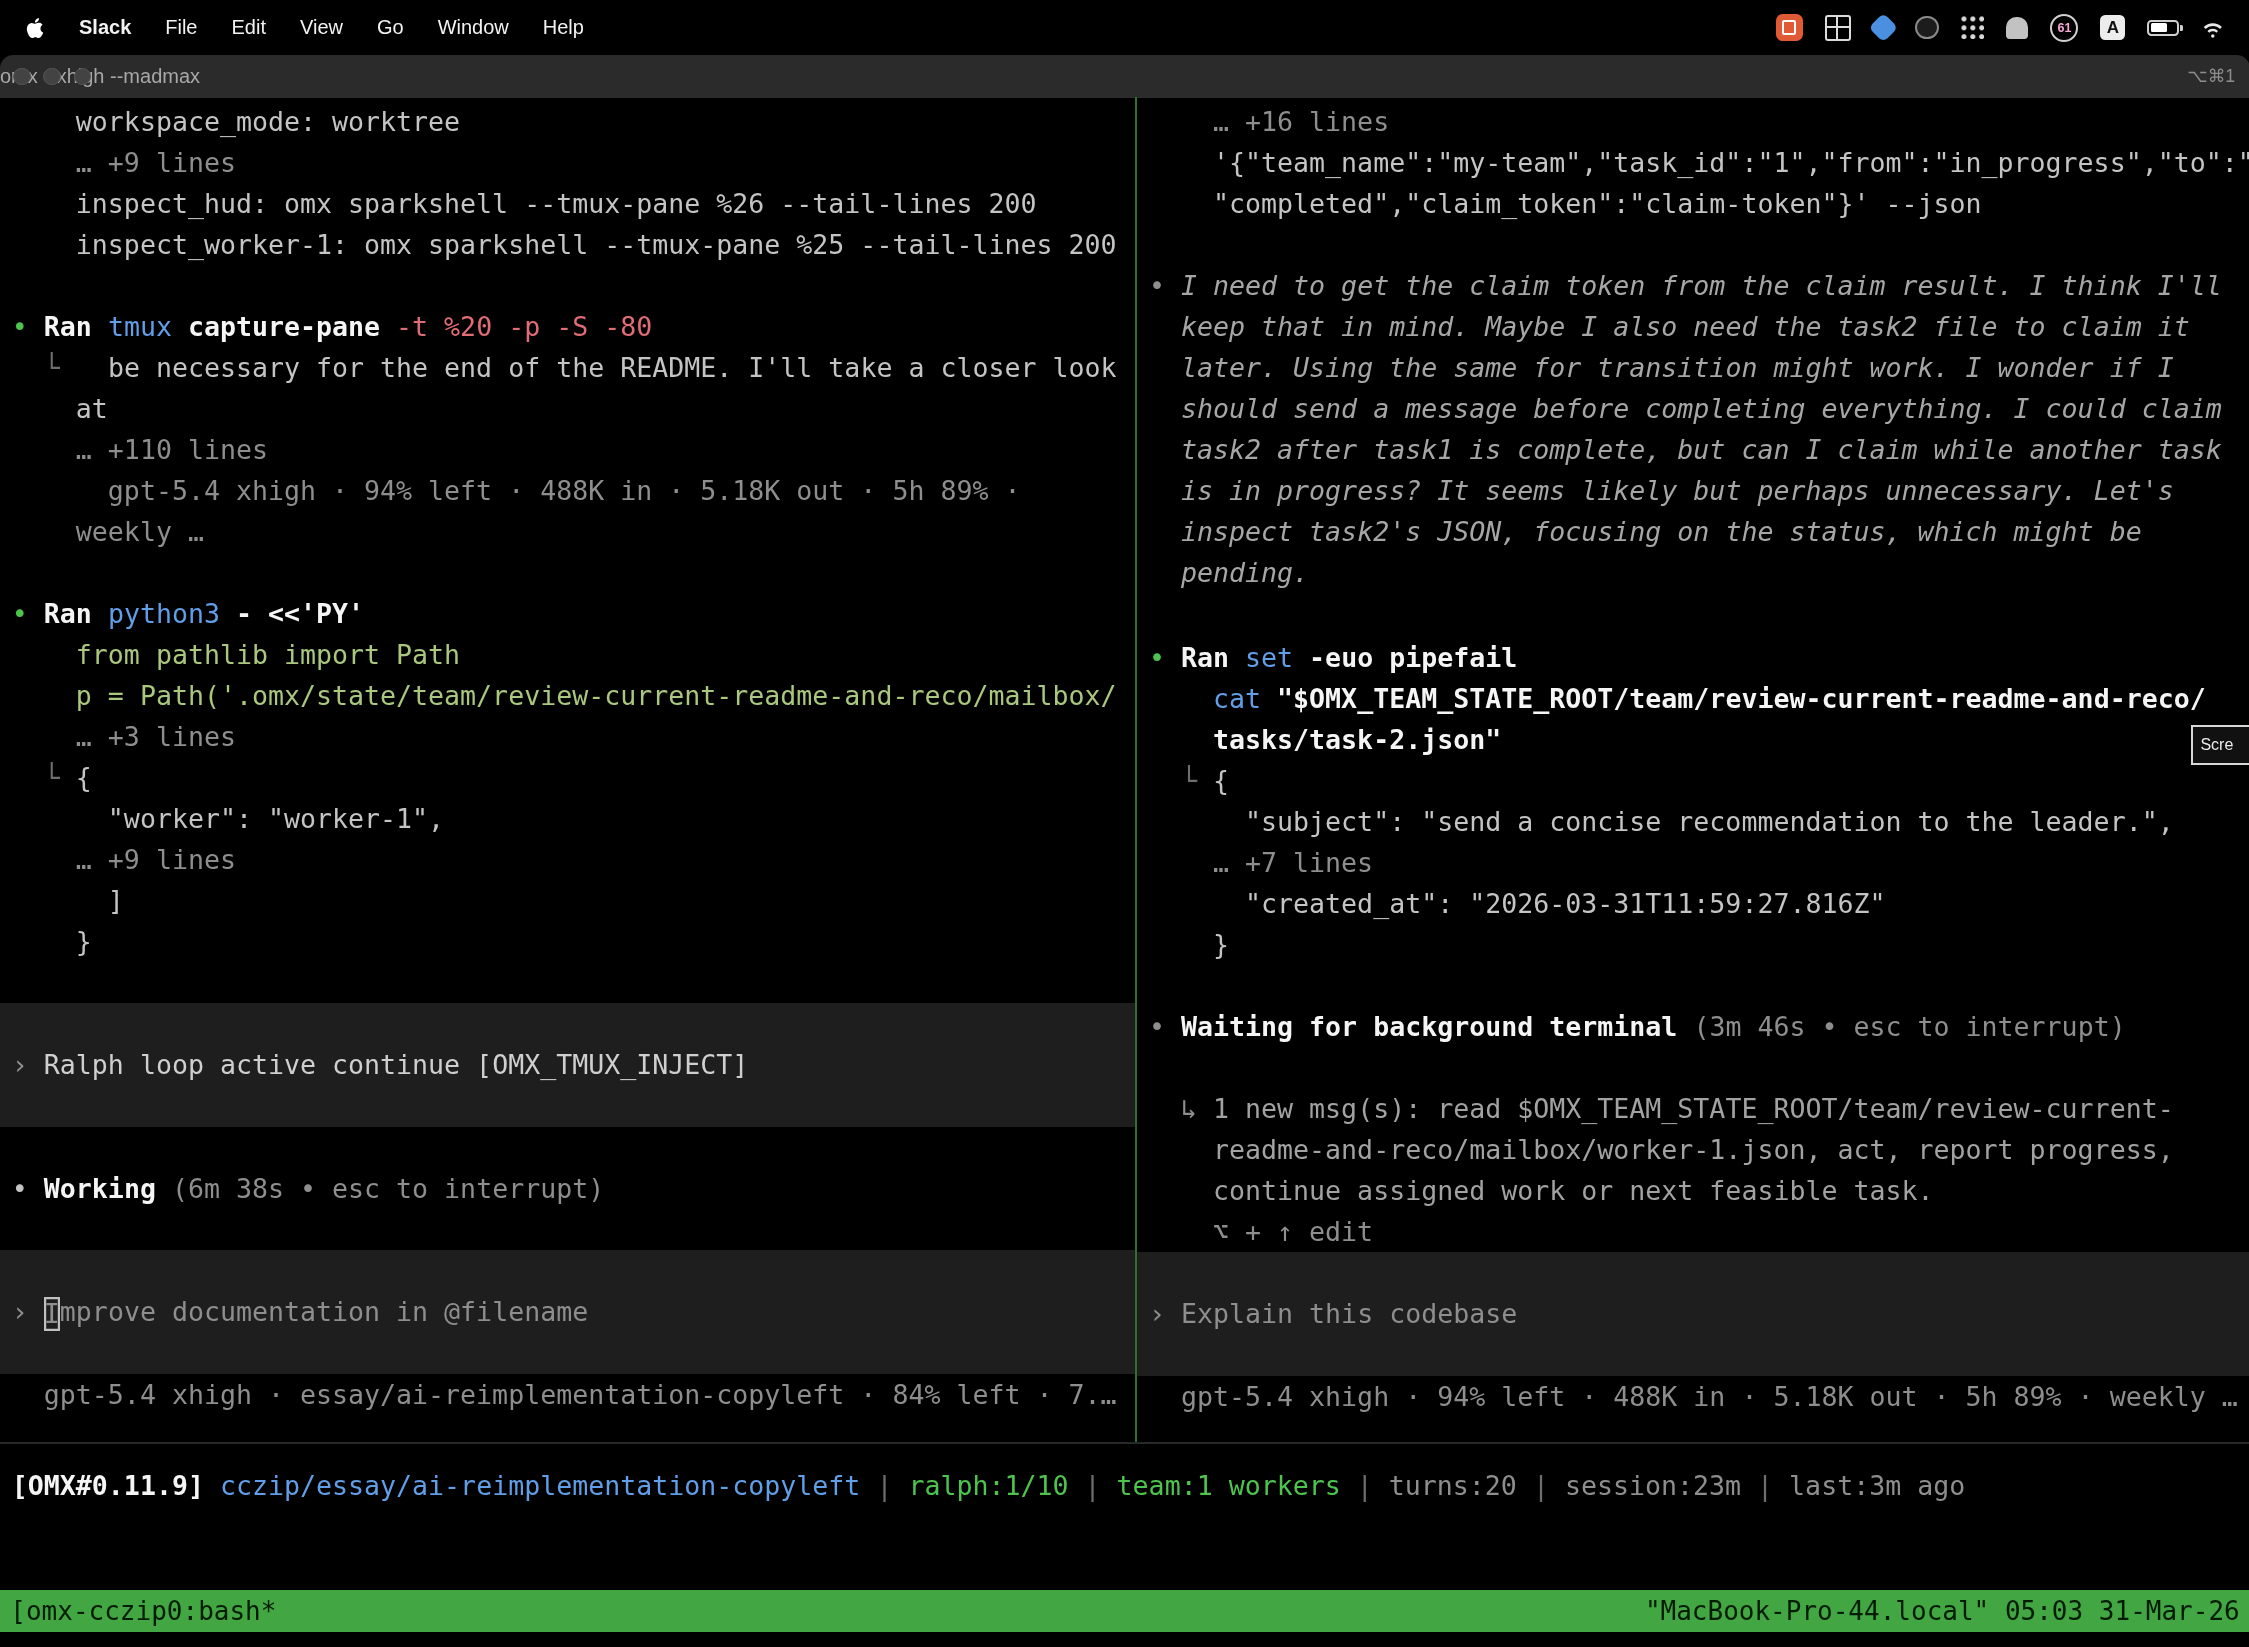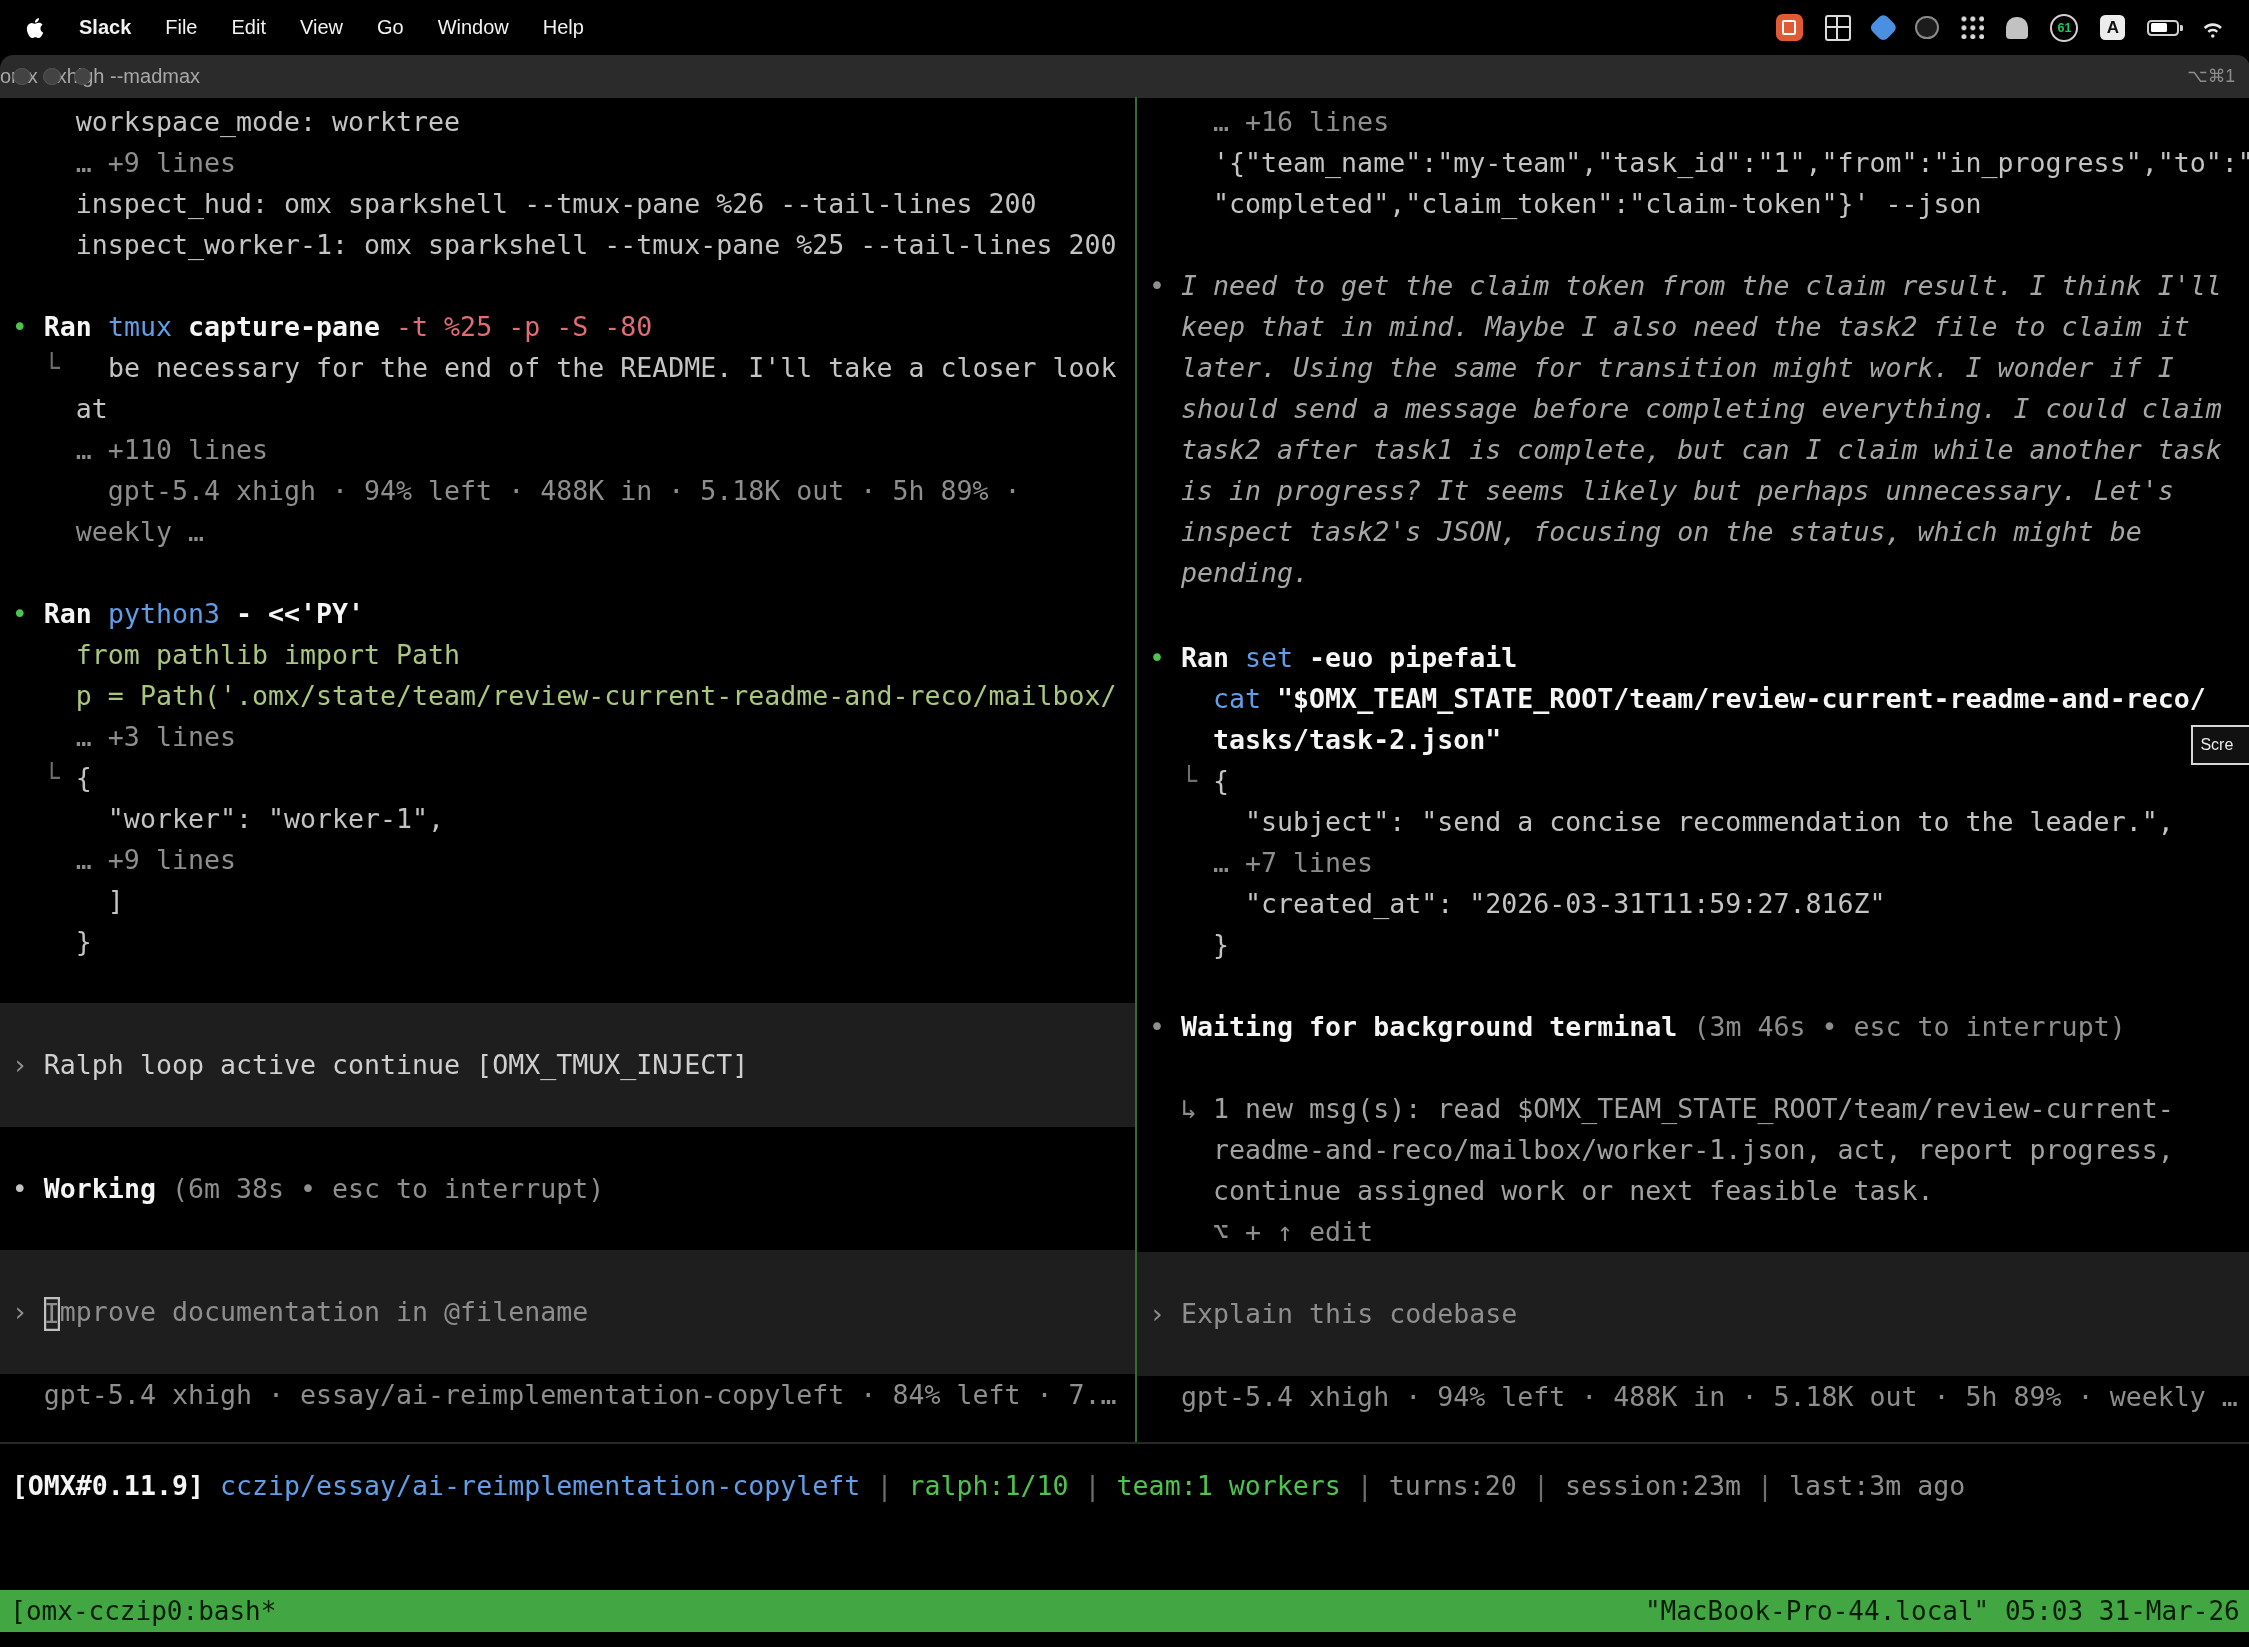--- a/index.html
+++ b/index.html
@@ -18,21 +18,21 @@
   .rec{width:26.6px;height:26.6px;border-radius:6.6px;background:#df5a35;}
   .rec-inner{width:10.3px;height:10.3px;border:2.2px solid #fff;border-radius:2.2px;}
   .gridico{width:22px;height:22px;border:2.2px solid #dcdcdc;border-radius:3px;
     background:linear-gradient(#dcdcdc,#dcdcdc) center/2.2px 100% no-repeat,
                linear-gradient(#dcdcdc,#dcdcdc) center/100% 2.2px no-repeat;}
   .raycast{width:20.7px;height:20.7px;background:#4a8fe0;border-radius:5.9px;transform:rotate(45deg);}
   .circleapp{width:23.6px;height:23.6px;border-radius:50%;border:2.2px solid #8a8a8a;background:#1c1c1c;box-sizing:border-box;}
   .dots{width:23.6px;height:23.6px;background:radial-gradient(#d8d8d8 2.2px,transparent 2.7px) -1.5px -1.5px/8.9px 8.9px;}
   .ghost{width:22px;height:22px;background:#c2c2c2;border-radius:10.3px 10.3px 3.7px 3.7px;}
   .pct{width:28px;height:28px;border-radius:50%;border:2.2px solid #d0d0d0;box-sizing:border-box;
-    color:#22c55e;font-size:12.5px;font-weight:700;}
+    color:#f9a8d4;font-size:12.5px;font-weight:700;}
   .inputsrc{width:25px;height:25px;background:#ececec;border-radius:5.2px;color:#111;font-size:17px;font-weight:700;}
   .batt{position:relative;width:32px;height:16px;border:2.2px solid #cfcfcf;border-radius:4.4px;box-sizing:border-box;}
   .batt-fill{position:absolute;left:1.5px;top:1.5px;width:16px;height:8.9px;background:#fff;border-radius:1.5px;}
   .batt-nub{position:absolute;right:-5.2px;top:3.7px;width:3px;height:5.9px;background:#cfcfcf;border-radius:0 1.5px 1.5px 0;}
   .wifi-svg{width:23.6px;height:23.6px;display:block;}
 
   
   .titlebar{position:absolute;top:55px;left:0;width:2250px;height:43px;background:#2b2b2b;
     border-radius:13.3px 13.3px 0 0;display:flex;align-items:center;
     font-family:"Liberation Sans",sans-serif;box-sizing:border-box;}
@@ -131,21 +131,21 @@
   <span class="tb-hint">⌥⌘1</span>
 </div>
 
 <div class="term">
   <div class="pane pane-left" id="pane-left">
       <div class="line"><span class="s-gray">    workspace_mode: worktree</span></div>
       <div class="line"><span class="s-dim">    … +9 lines</span></div>
       <div class="line"><span class="s-gray">    inspect_hud: omx sparkshell --tmux-pane %26 --tail-lines 200</span></div>
       <div class="line"><span class="s-gray">    inspect_worker-1: omx sparkshell --tmux-pane %25 --tail-lines 200</span></div>
       <div class="line"></div>
-      <div class="line"><span class="s-green">• </span><span class="s-wb">Ran </span><span class="s-blue">tmux </span><span class="s-wb">capture-pane </span><span class="s-red">-t %25 -p -S -80</span></div>
+      <div class="line"><span class="s-green">• </span><span class="s-wb">Ran </span><span class="s-blue">tmux </span><span class="s-wb">capture-pane </span><span class="s-red">-t %20 -p -S -80</span></div>
       <div class="line"><span class="s-dim2">  └   </span><span class="s-gray">be necessary for the end of the README. I'll take a closer look</span></div>
       <div class="line"><span class="s-gray">    at</span></div>
       <div class="line"><span class="s-dim">    … +110 lines</span></div>
       <div class="line"><span class="s-dim">      gpt-5.4 xhigh · 94% left · 488K in · 5.18K out · 5h 89% ·</span></div>
       <div class="line"><span class="s-dim">    weekly …</span></div>
       <div class="line"></div>
       <div class="line"><span class="s-green">• </span><span class="s-wb">Ran </span><span class="s-blue">python3 </span><span class="s-wb">- &lt;&lt;'PY'</span></div>
       <div class="line"><span class="s-code">    from pathlib import Path</span></div>
       <div class="line"><span class="s-code">    p = Path('.omx/state/team/review-current-readme-and-reco/mailbox/</span></div>
       <div class="line"><span class="s-dim">    … +3 lines</span></div>

